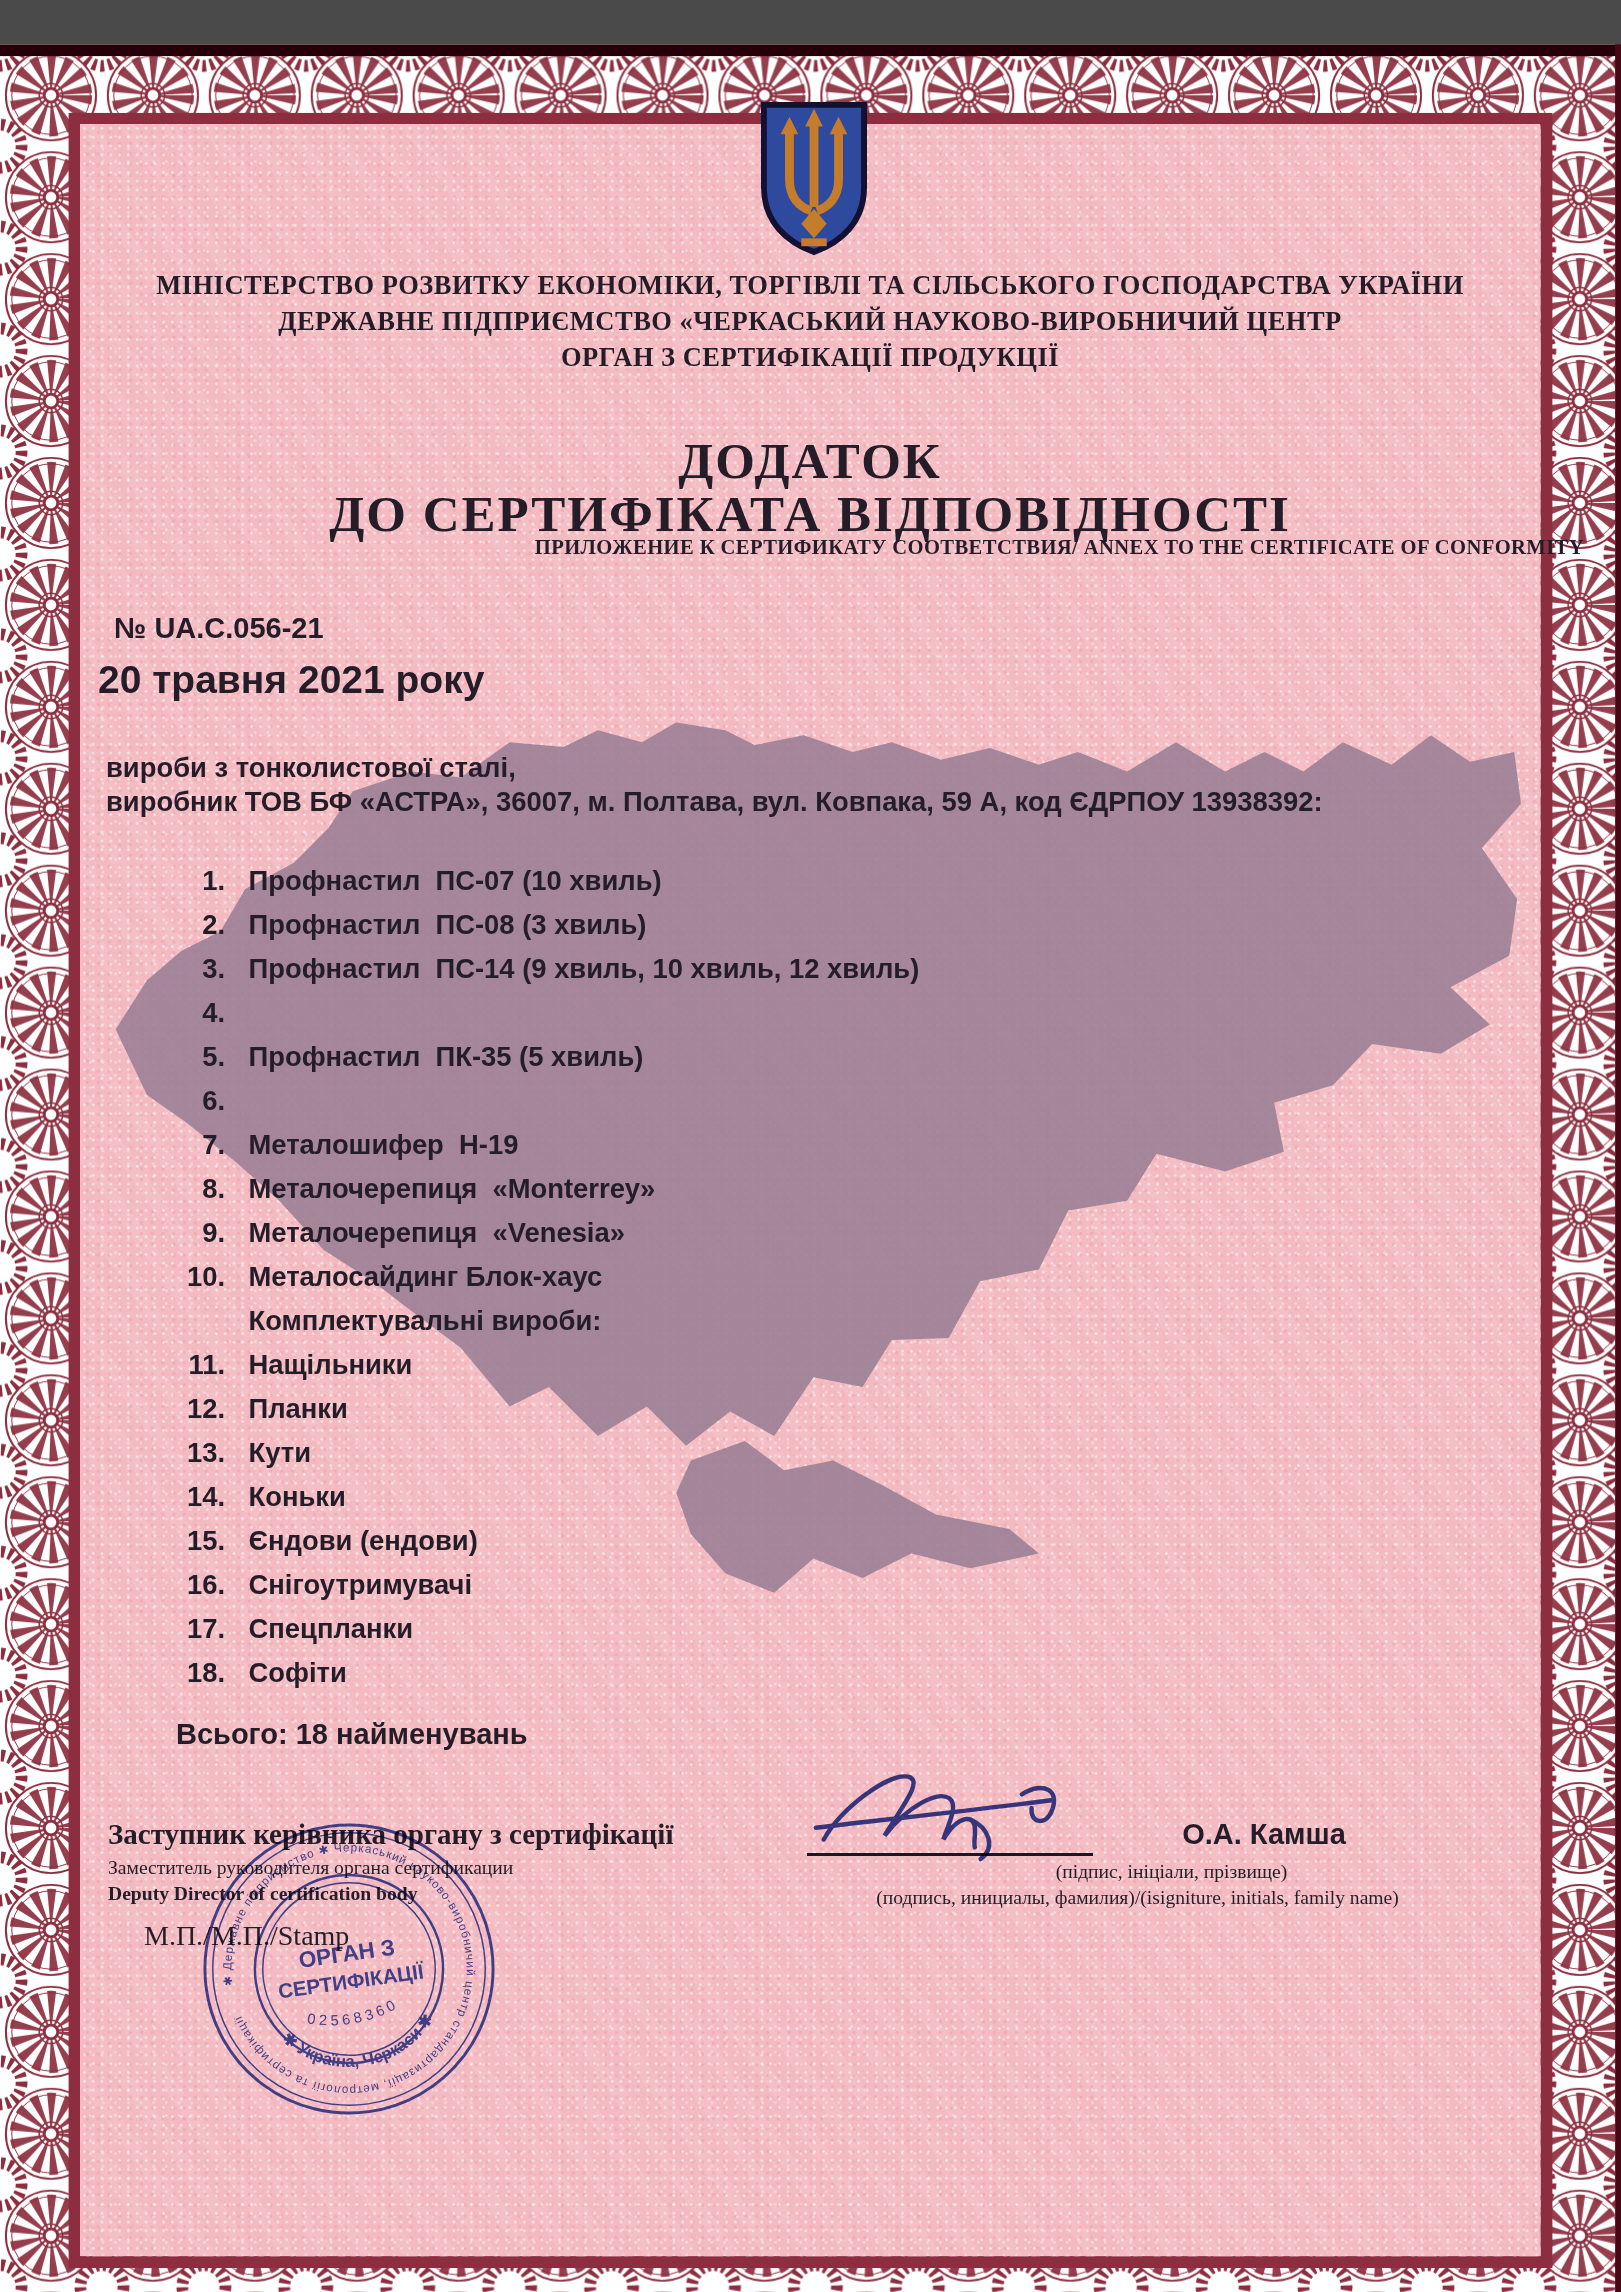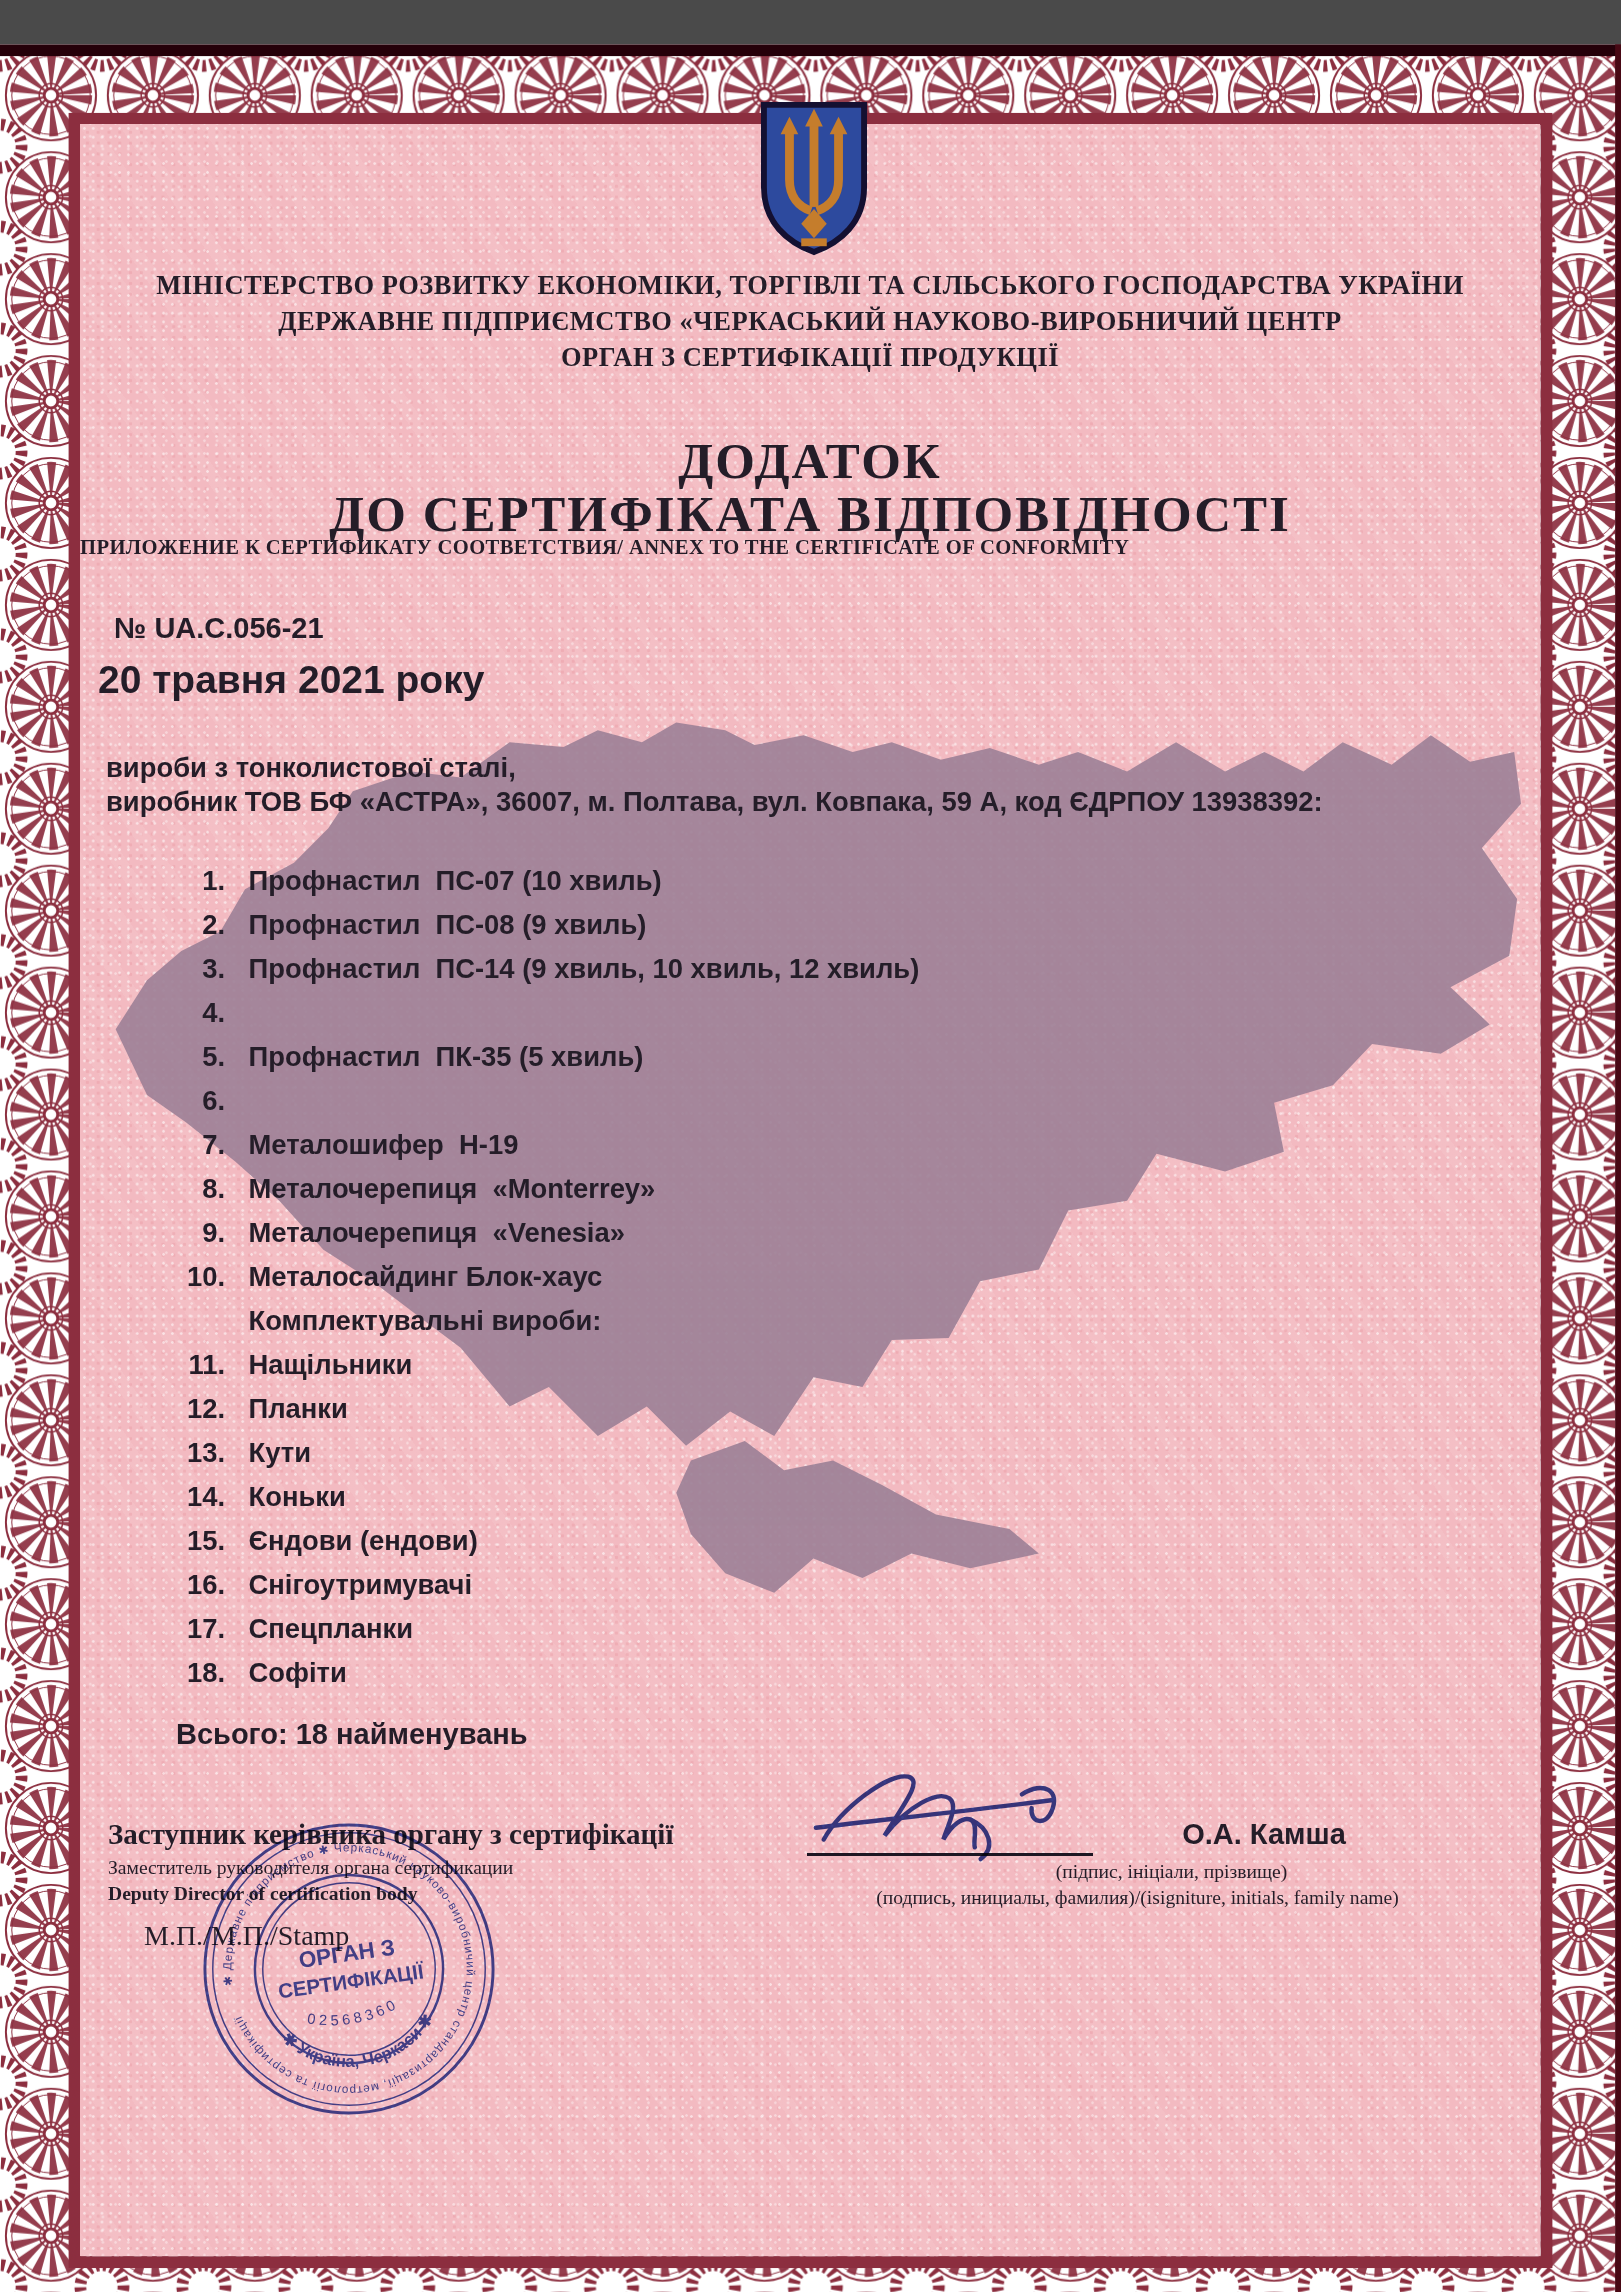--- a/index.html
+++ b/index.html
@@ -18,22 +18,22 @@
     background-position:0 0,3.9px 5.9px,2px 2.9px,0 0;}
   .map-svg{z-index:1;pointer-events:none;}
   .text-layer{z-index:2;}
   .abs{position:absolute;}
   .serif{font-family:"Liberation Serif",serif;}
   .center{text-align:center;}
   .hdr{left:80px;width:1460px;text-align:center;font-weight:bold;font-size:26.5px;line-height:36px;
        font-family:"Liberation Serif",serif;letter-spacing:0.5px;}
   .title-main{left:80px;width:1460px;text-align:center;font-weight:bold;font-family:"Liberation Serif",serif;
        font-size:51px;letter-spacing:2px;}
-  .subtitle{left:80px;width:1460px;text-align:left;font-weight:bold;font-family:"Liberation Serif",serif;
-       font-size:20.6px;letter-spacing:0.4px;}
+  .subtitle{left:80px;width:1460px;text-align:right;font-weight:bold;font-family:"Liberation Serif",serif;
+       font-size:20.6px;letter-spacing:0.4px;padding-left:44px;}
   .bold-sans{font-weight:bold;font-family:"Liberation Sans",sans-serif;}
   .list{position:absolute;left:139px;top:821px;z-index:2;}
   .row{display:flex;height:44px;font-weight:bold;font-size:27.4px;}
   .row-num{width:86px;text-align:right;flex:0 0 auto;}
   .row-text{margin-left:23.5px;white-space:pre-wrap;}
   .sig-line{position:absolute;left:807px;top:1809px;width:286px;height:2.9px;background:#1d1622;z-index:2;}
   .stamp-wrap{position:absolute;left:202px;top:1778px;width:294px;height:294px;z-index:3;
       transform:rotate(-8deg);opacity:.88;mix-blend-mode:multiply;}
   .signature-wrap{position:absolute;left:812px;top:1717px;width:304px;height:102px;z-index:3;
       mix-blend-mode:multiply;opacity:.95;}
@@ -123,21 +123,21 @@
     <div class="abs bold-sans" style="left:106px;top:708px;font-size:27.4px;">вироби з тонколистової сталі,</div>
     <div class="abs bold-sans" style="left:106px;top:742px;font-size:27.4px;">виробник ТОВ БФ «АСТРА», 36007, м. Полтава, вул. Ковпака, 59 А, код ЄДРПОУ 13938392:</div>
 
     <div class="list">
         <div class="row">
           <span class="row-num">1.</span>
           <span class="row-text">Профнастил  ПС-07 (10 хвиль)</span>
         </div>
         <div class="row">
           <span class="row-num">2.</span>
-          <span class="row-text">Профнастил  ПС-08 (9 хвиль)</span>
+          <span class="row-text">Профнастил  ПС-08 (3 хвиль)</span>
         </div>
         <div class="row">
           <span class="row-num">3.</span>
           <span class="row-text">Профнастил  ПС-14 (9 хвиль, 10 хвиль, 12 хвиль)</span>
         </div>
         <div class="row">
           <span class="row-num">4.</span>
         </div>
         <div class="row">
           <span class="row-num">5.</span>

